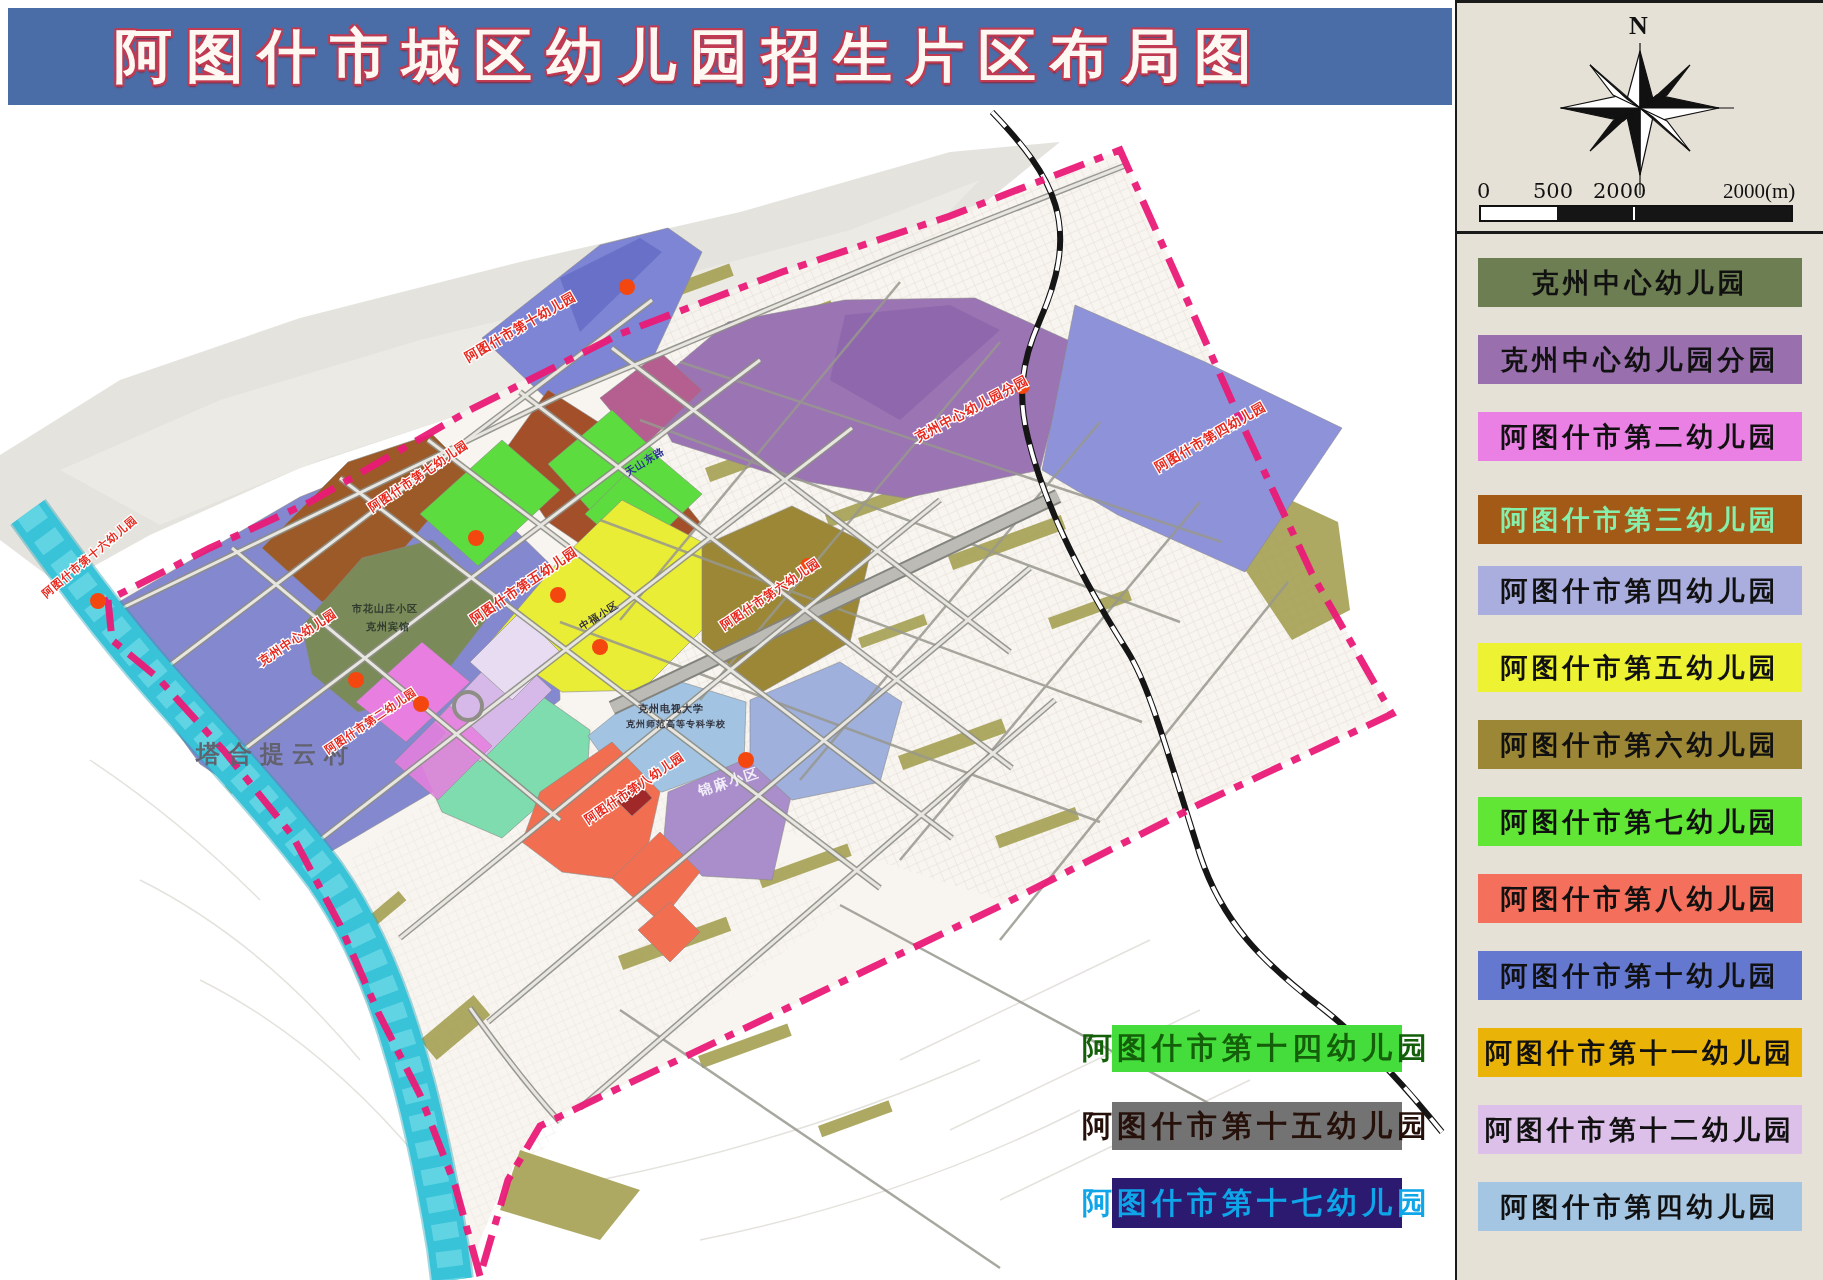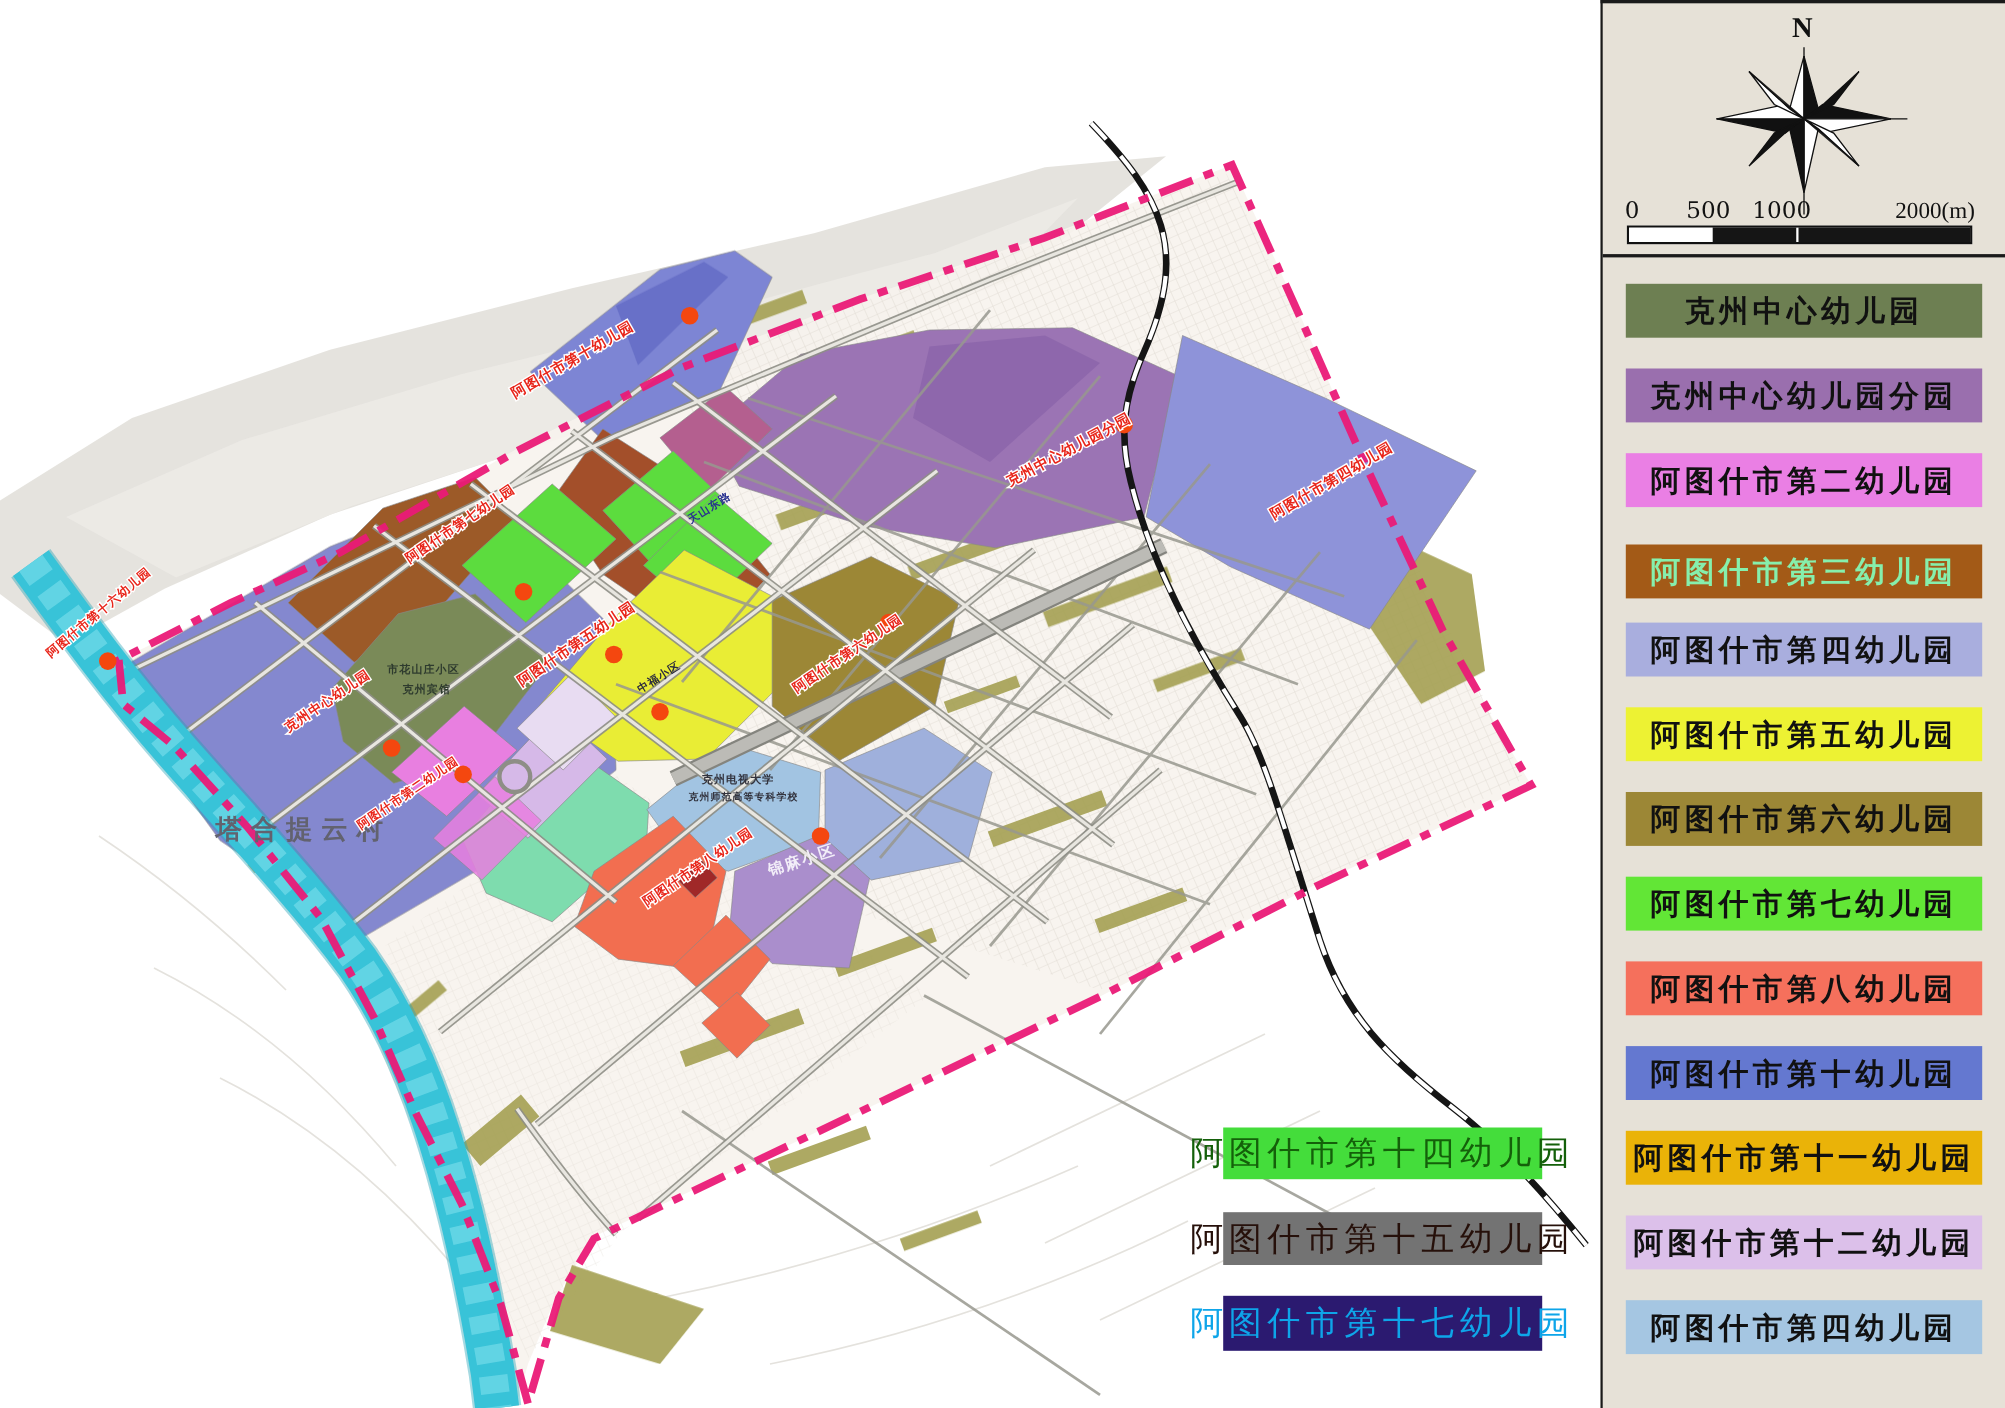--- a/index.html
+++ b/index.html
@@ -9,21 +9,21 @@
   #banner{position:absolute;left:8px;top:8px;width:1444px;height:97px;background:#4a6da8;
           display:flex;align-items:center;justify-content:center;}
   #banner .t{font-size:58px;font-weight:bold;color:#fdf8f2;letter-spacing:14px;
              text-shadow:-2px -2px 0 #c03a52, 2px -2px 0 #c03a52, -2px 2px 0 #c03a52, 2px 2px 0 #c03a52, 0 3px 2px #8a2436;
              transform:translateX(-40px);white-space:nowrap;}
   
   #map{position:absolute;left:0;top:0;width:1455px;height:1280px;background:#ffffff;}
   #map svg{position:absolute;left:0;top:0;}
   
   .obox{position:absolute;width:290px;display:flex;align-items:center;justify-content:center;
-        font-weight:normal;font-size:30px;letter-spacing:5px;white-space:nowrap;}
+        font-weight:bold;font-size:30px;letter-spacing:5px;white-space:nowrap;}
   
   #sidebar{position:absolute;left:1455px;top:0;width:368px;height:1280px;background:#e6e1d7;
            border-top:3px solid #1a1a1a;border-left:2px solid #1a1a1a;box-sizing:border-box;}
   #compassN{position:absolute;left:172px;top:8px;font-size:26px;font-weight:bold;color:#111;}
   .tick{position:absolute;top:176px;font-size:21px;color:#111;font-family:"DejaVu Serif",serif;}
   #tick0{left:20px;} #tick1{left:64px;margin-left:12px;} #tick2{left:136px;} #tick3{left:266px;font-family:Liberation Serif, serif;}
   #scalebar{position:absolute;left:22px;top:202px;width:310px;height:13px;border:2px solid #111;
             display:flex;background:#fff;}
   #scalebar .sg1{width:76px;background:#ffffff;}
   #scalebar .sg2{width:76px;background:#151515;}
@@ -220,20 +220,23 @@
         </g>
     </svg>
 
     <div id="overlays">
         <div class="obox" style="left: 1112px; top: 1025px; height: 47px; background: rgb(68, 221, 59); color: rgb(20, 96, 10);">阿图什市第十四幼儿园</div>
         <div class="obox" style="left: 1112px; top: 1102px; height: 48px; background: #737373; color: rgb(38, 16, 10);">阿图什市第十五幼儿园</div>
         <div class="obox" style="left: 1112px; top: 1178px; height: 50px; background: rgb(43, 26, 112); color: #0ea5e9;">阿图什市第十七幼儿园</div>
       </div>
   </div>
 
+  <div id="banner">
+    <span class="t">阿图什市城区幼儿园招生片区布局图</span>
+  </div>
 
   <div id="sidebar">
     <span id="compassN">N</span>
     <svg width="368" height="200" viewBox="0 0 368 200" style="position:absolute;left:0;top:0;">
       <g stroke="#111" stroke-width="1.2">
         <line x1="183" y1="40" x2="183" y2="192"></line>
         <line x1="103" y1="105" x2="277" y2="105"></line>
 
         <polygon points="183,48 170,96 183,105" fill="#fff"></polygon>
           <polygon points="183,48 196,96 183,105" fill="#111"></polygon>
@@ -253,21 +256,21 @@
         <polygon points="133,62 166,92 183,105" fill="#111" opacity="0.9"></polygon>
 
         <polygon points="233,148 196,114 183,105 210,118" fill="#fff"></polygon>
         <polygon points="233,148 200,118 183,105" fill="#111" opacity="0.9"></polygon>
 
         <polygon points="133,148 170,114 183,105 156,118" fill="#111"></polygon>
       </g>
     </svg>
     <span class="tick" id="tick0">0</span>
     <span class="tick" id="tick1">500</span>
-    <span class="tick" id="tick2">1000</span>
+    <span class="tick" id="tick2">2000</span>
     <span class="tick" id="tick3">2000(m)</span>
     <div id="scalebar">
       <div class="sg1"></div>
       <div class="sg2"></div>
       <div class="sg3"></div>
     </div>
     <div id="sep"></div>
     <div id="legend">
         <div class="lrow" style="top: 255px; background: rgb(109, 127, 82); color: rgb(17, 17, 17);">克州中心幼儿园</div>
         <div class="lrow" style="top: 332px; background: rgb(154, 111, 174); color: rgb(17, 17, 17);">克州中心幼儿园分园</div>

